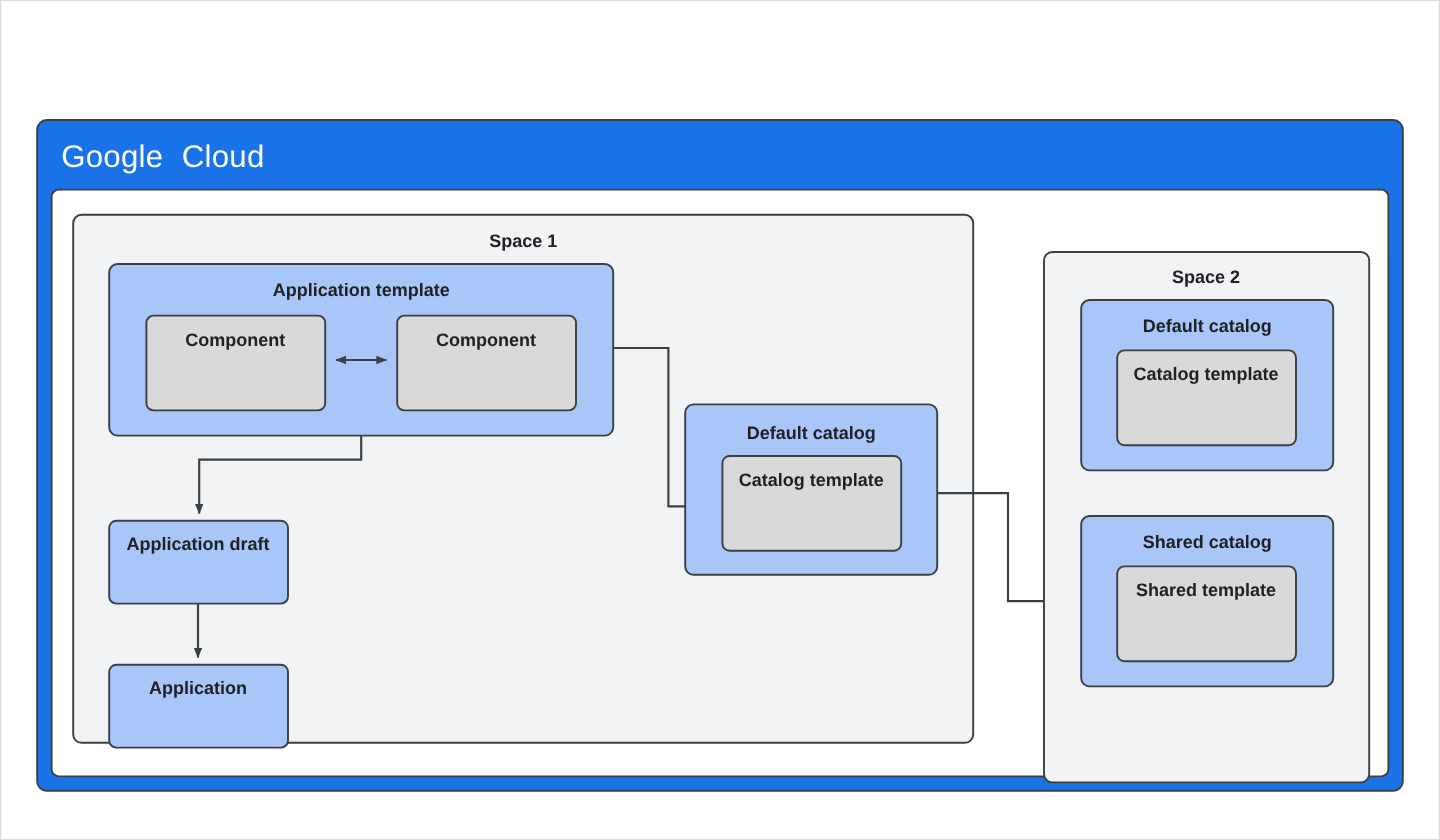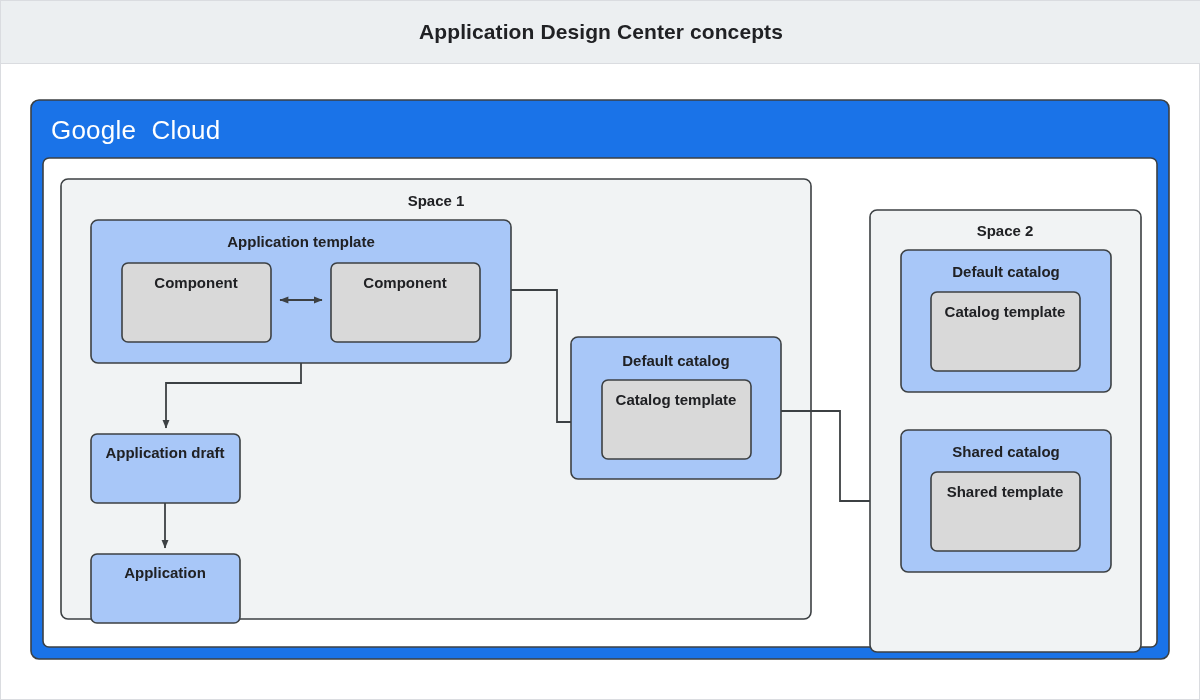--- a/index.html
+++ b/index.html
@@ -71,23 +71,20 @@
     fill: #ffffff;
     letter-spacing: .2px;
   }
   .cloudlogo-bold { font-weight: normal; }
 </style>
 </head>
 <body>
 
 <div class="page">
 
-  <div class="titlebar">
-    <div class="titlebar-text">Application Design Center concepts</div>
-  </div>
 
   <div class="diagram-wrap">
     <svg class="diagram" viewBox="0 0 1200 636" xmlns="http://www.w3.org/2000/svg">
       <defs>
         <marker id="arrowEnd" markerWidth="10" markerHeight="10" refX="8.4" refY="3.6" orient="auto" markerUnits="userSpaceOnUse">
           <path d="M0,0 L9,3.6 L0,7.2 z" fill="#3c4043"></path>
         </marker>
         <marker id="arrowStart" markerWidth="10" markerHeight="10" refX="0.6" refY="3.6" orient="auto" markerUnits="userSpaceOnUse">
           <path d="M9,0 L0,3.6 L9,7.2 z" fill="#3c4043"></path>
         </marker>

